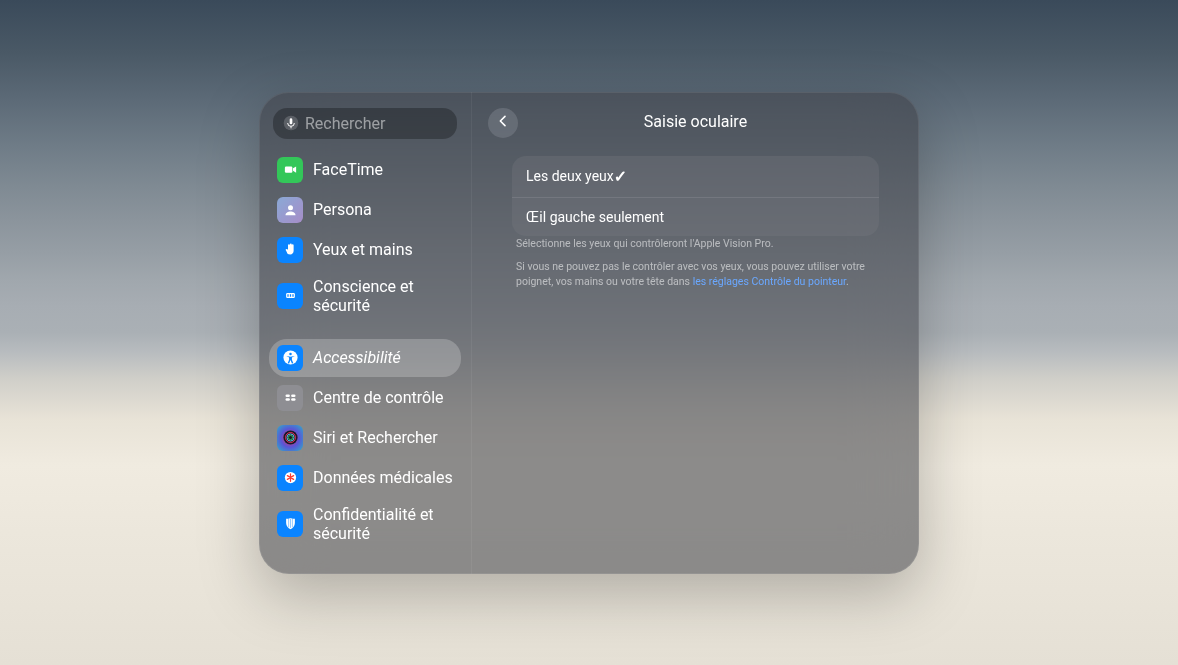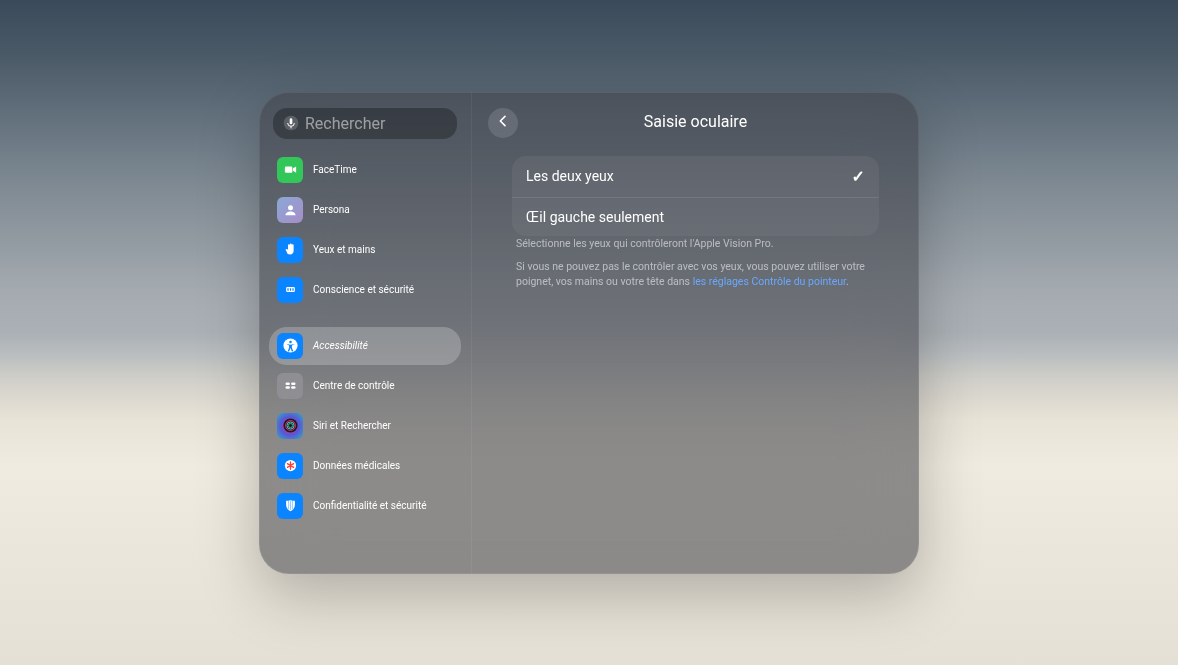--- a/index.html
+++ b/index.html
@@ -50,21 +50,21 @@
       border-radius: 18px;
       cursor: pointer;
       gap: 10px;
     }
     .sidebar-item.selected { background: rgba(255,255,255,0.22); font-style: italic; }
     .sidebar-icon-wrap {
       width: 26px; height: 26px; border-radius: 6px;
       display: flex; align-items: center; justify-content: center;
       flex-shrink: 0;
     }
-    .sidebar-label { color: #fff; font-size: 10px; }
+    .sidebar-label { color: #fff; font-size: 16px; }
     .sidebar-gap { height: 14px; }
 
     .content {
       flex: 1; position: relative;
       border-left: 1px solid rgba(255,255,255,0.05);
     }
     .content-header {
       height: 60px; display: flex; align-items: center; position: relative;
       justify-content: center;
     }
@@ -76,21 +76,21 @@
       cursor: pointer;
     }
     .page-title { color: #fff; font-weight: 400; font-size: 16px; }
     .content-body { padding: 4px 40px; }
     .option-group {
       background: rgba(120,122,130,0.30);
       border-radius: 14px;
       overflow: hidden;
     }
     .option-row {
-      display: flex; align-items: center; justify-content: space-between;
+      display: flex; align-items: center; justify-content: flex-start;
       padding: 11px 14px;
       border-bottom: 1px solid rgba(255,255,255,0.10);
       cursor: pointer;
     }
     .option-row:last-child { border-bottom: none; }
     .option-label { color: #fff; font-size: 14px; }
     .check { color: #fff; font-size: 16px; font-weight: 600; }
     .help-block { padding: 0 4px; }
     .help-text { color: rgba(255,255,255,0.55); font-size: 10.5px; line-height: 1.45; }
     .help-link { color: #6aa8ff; }

